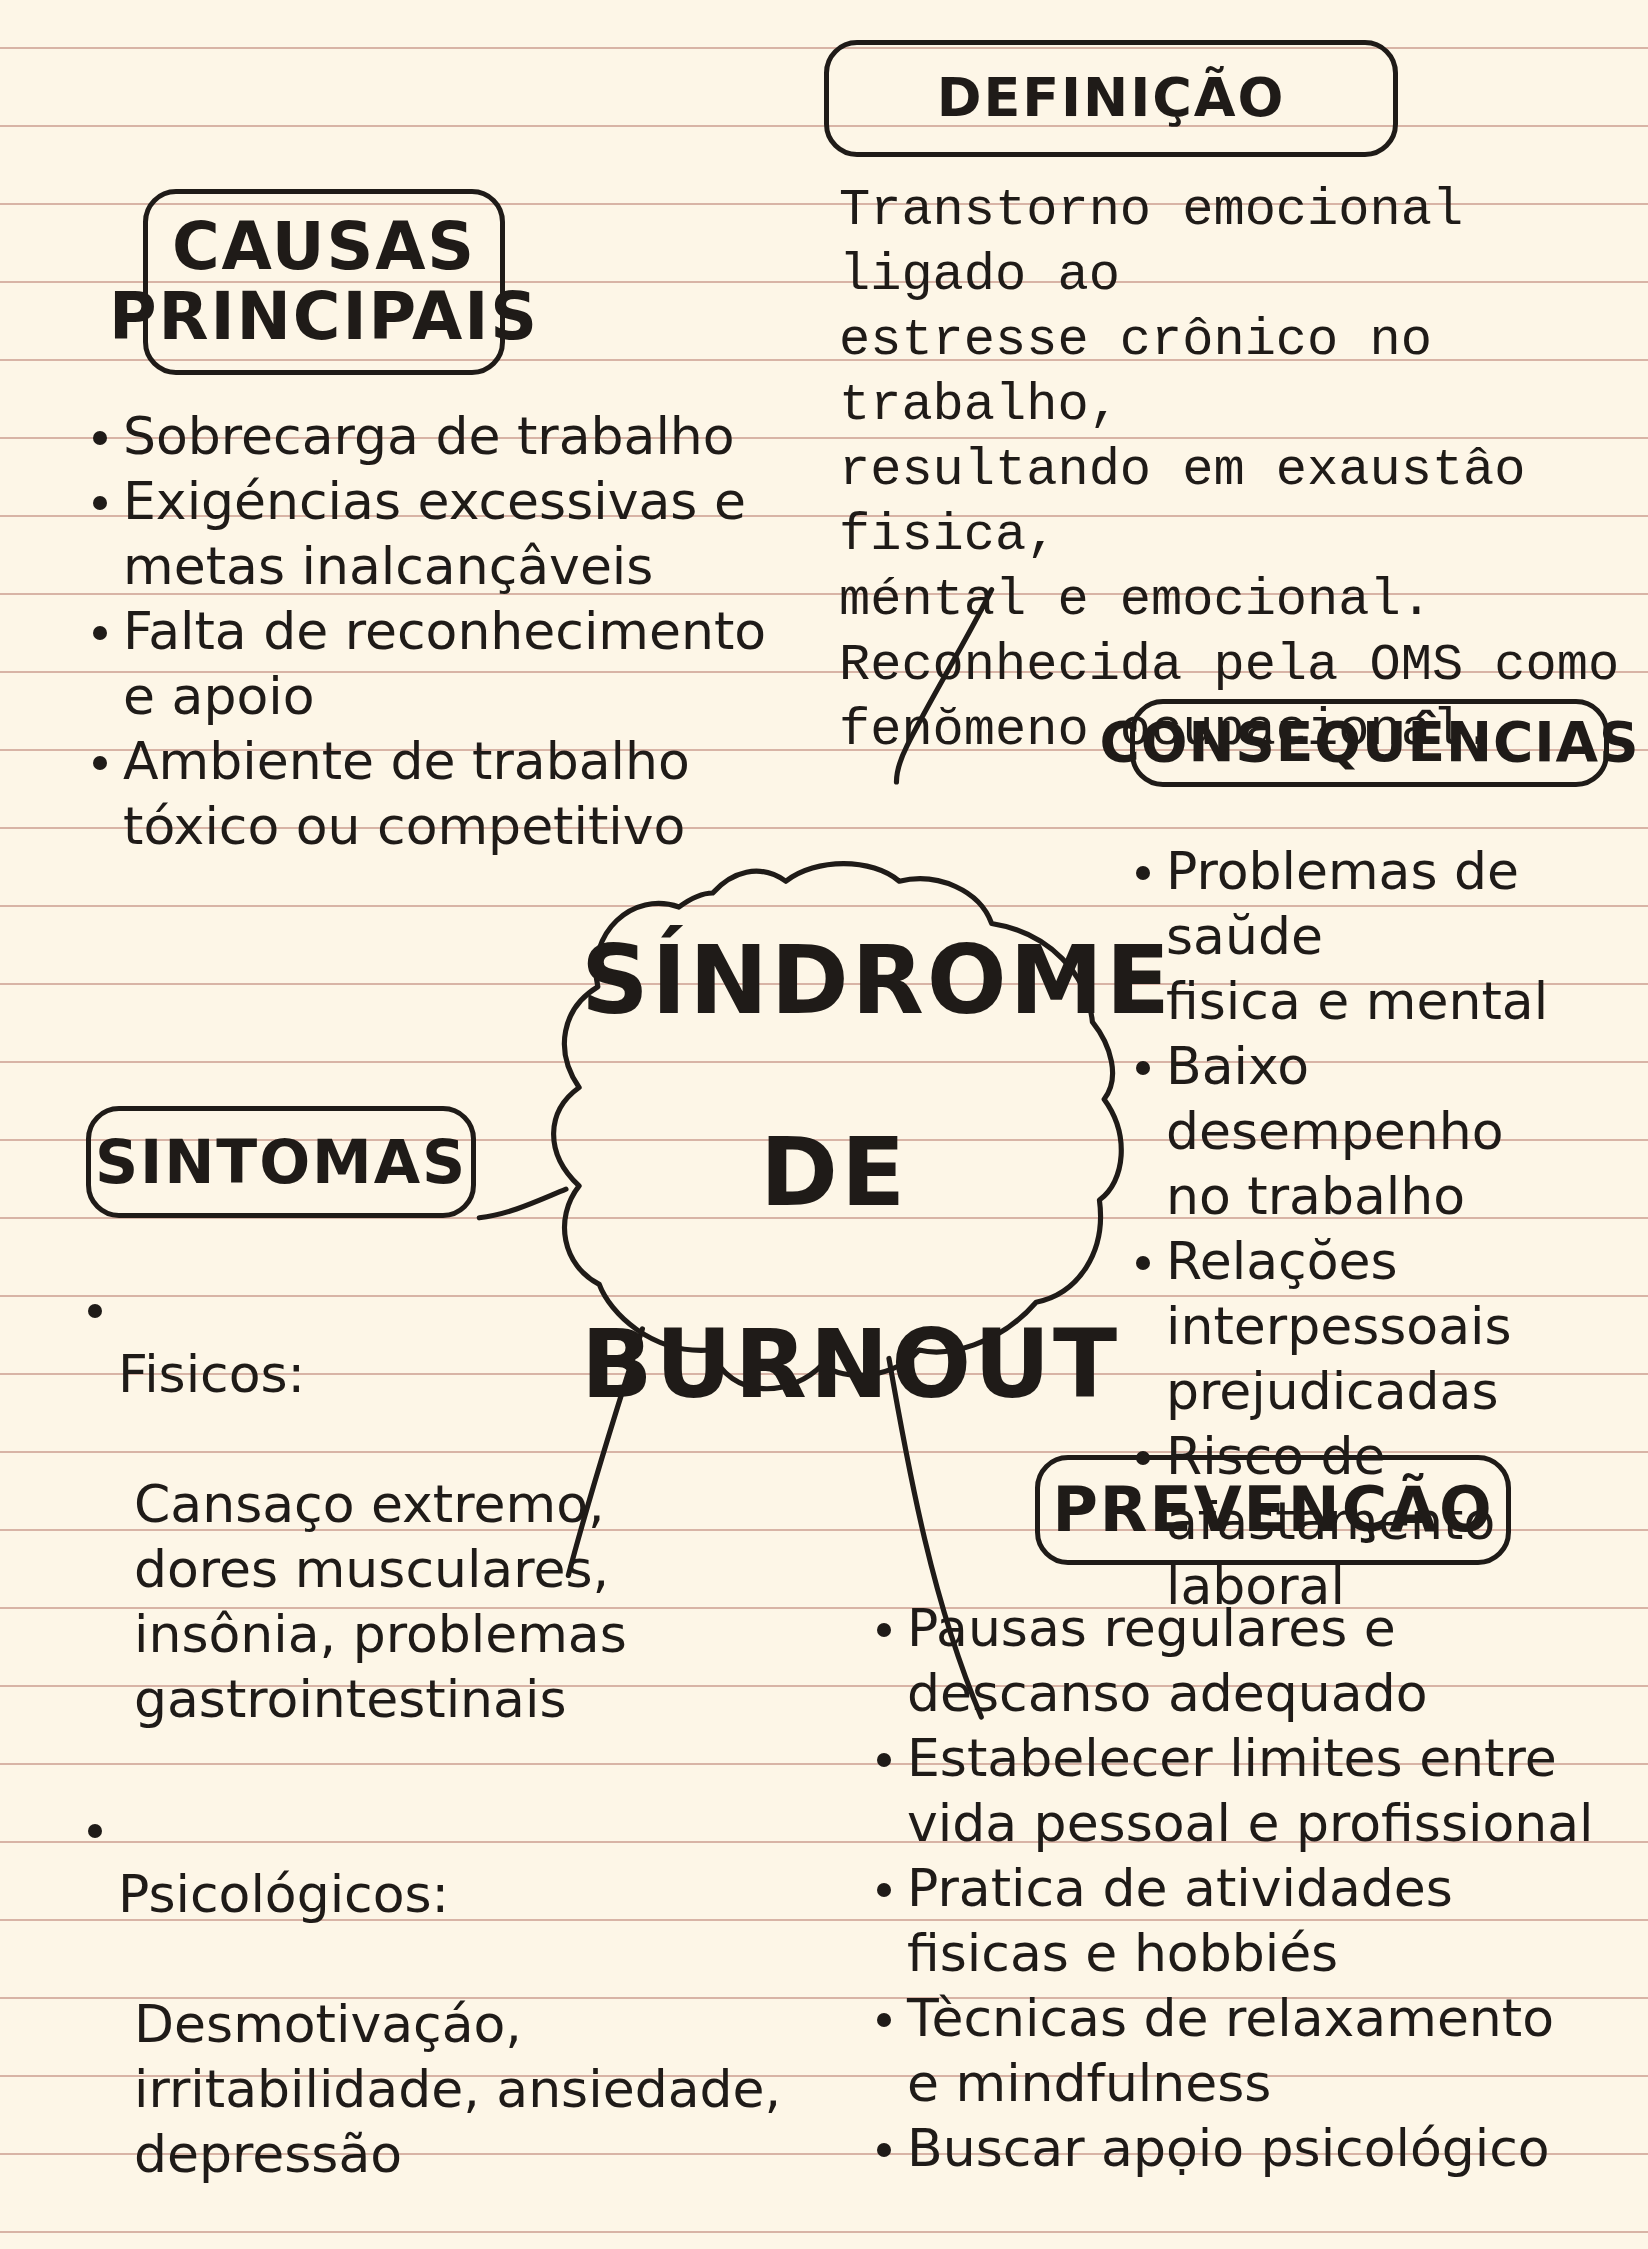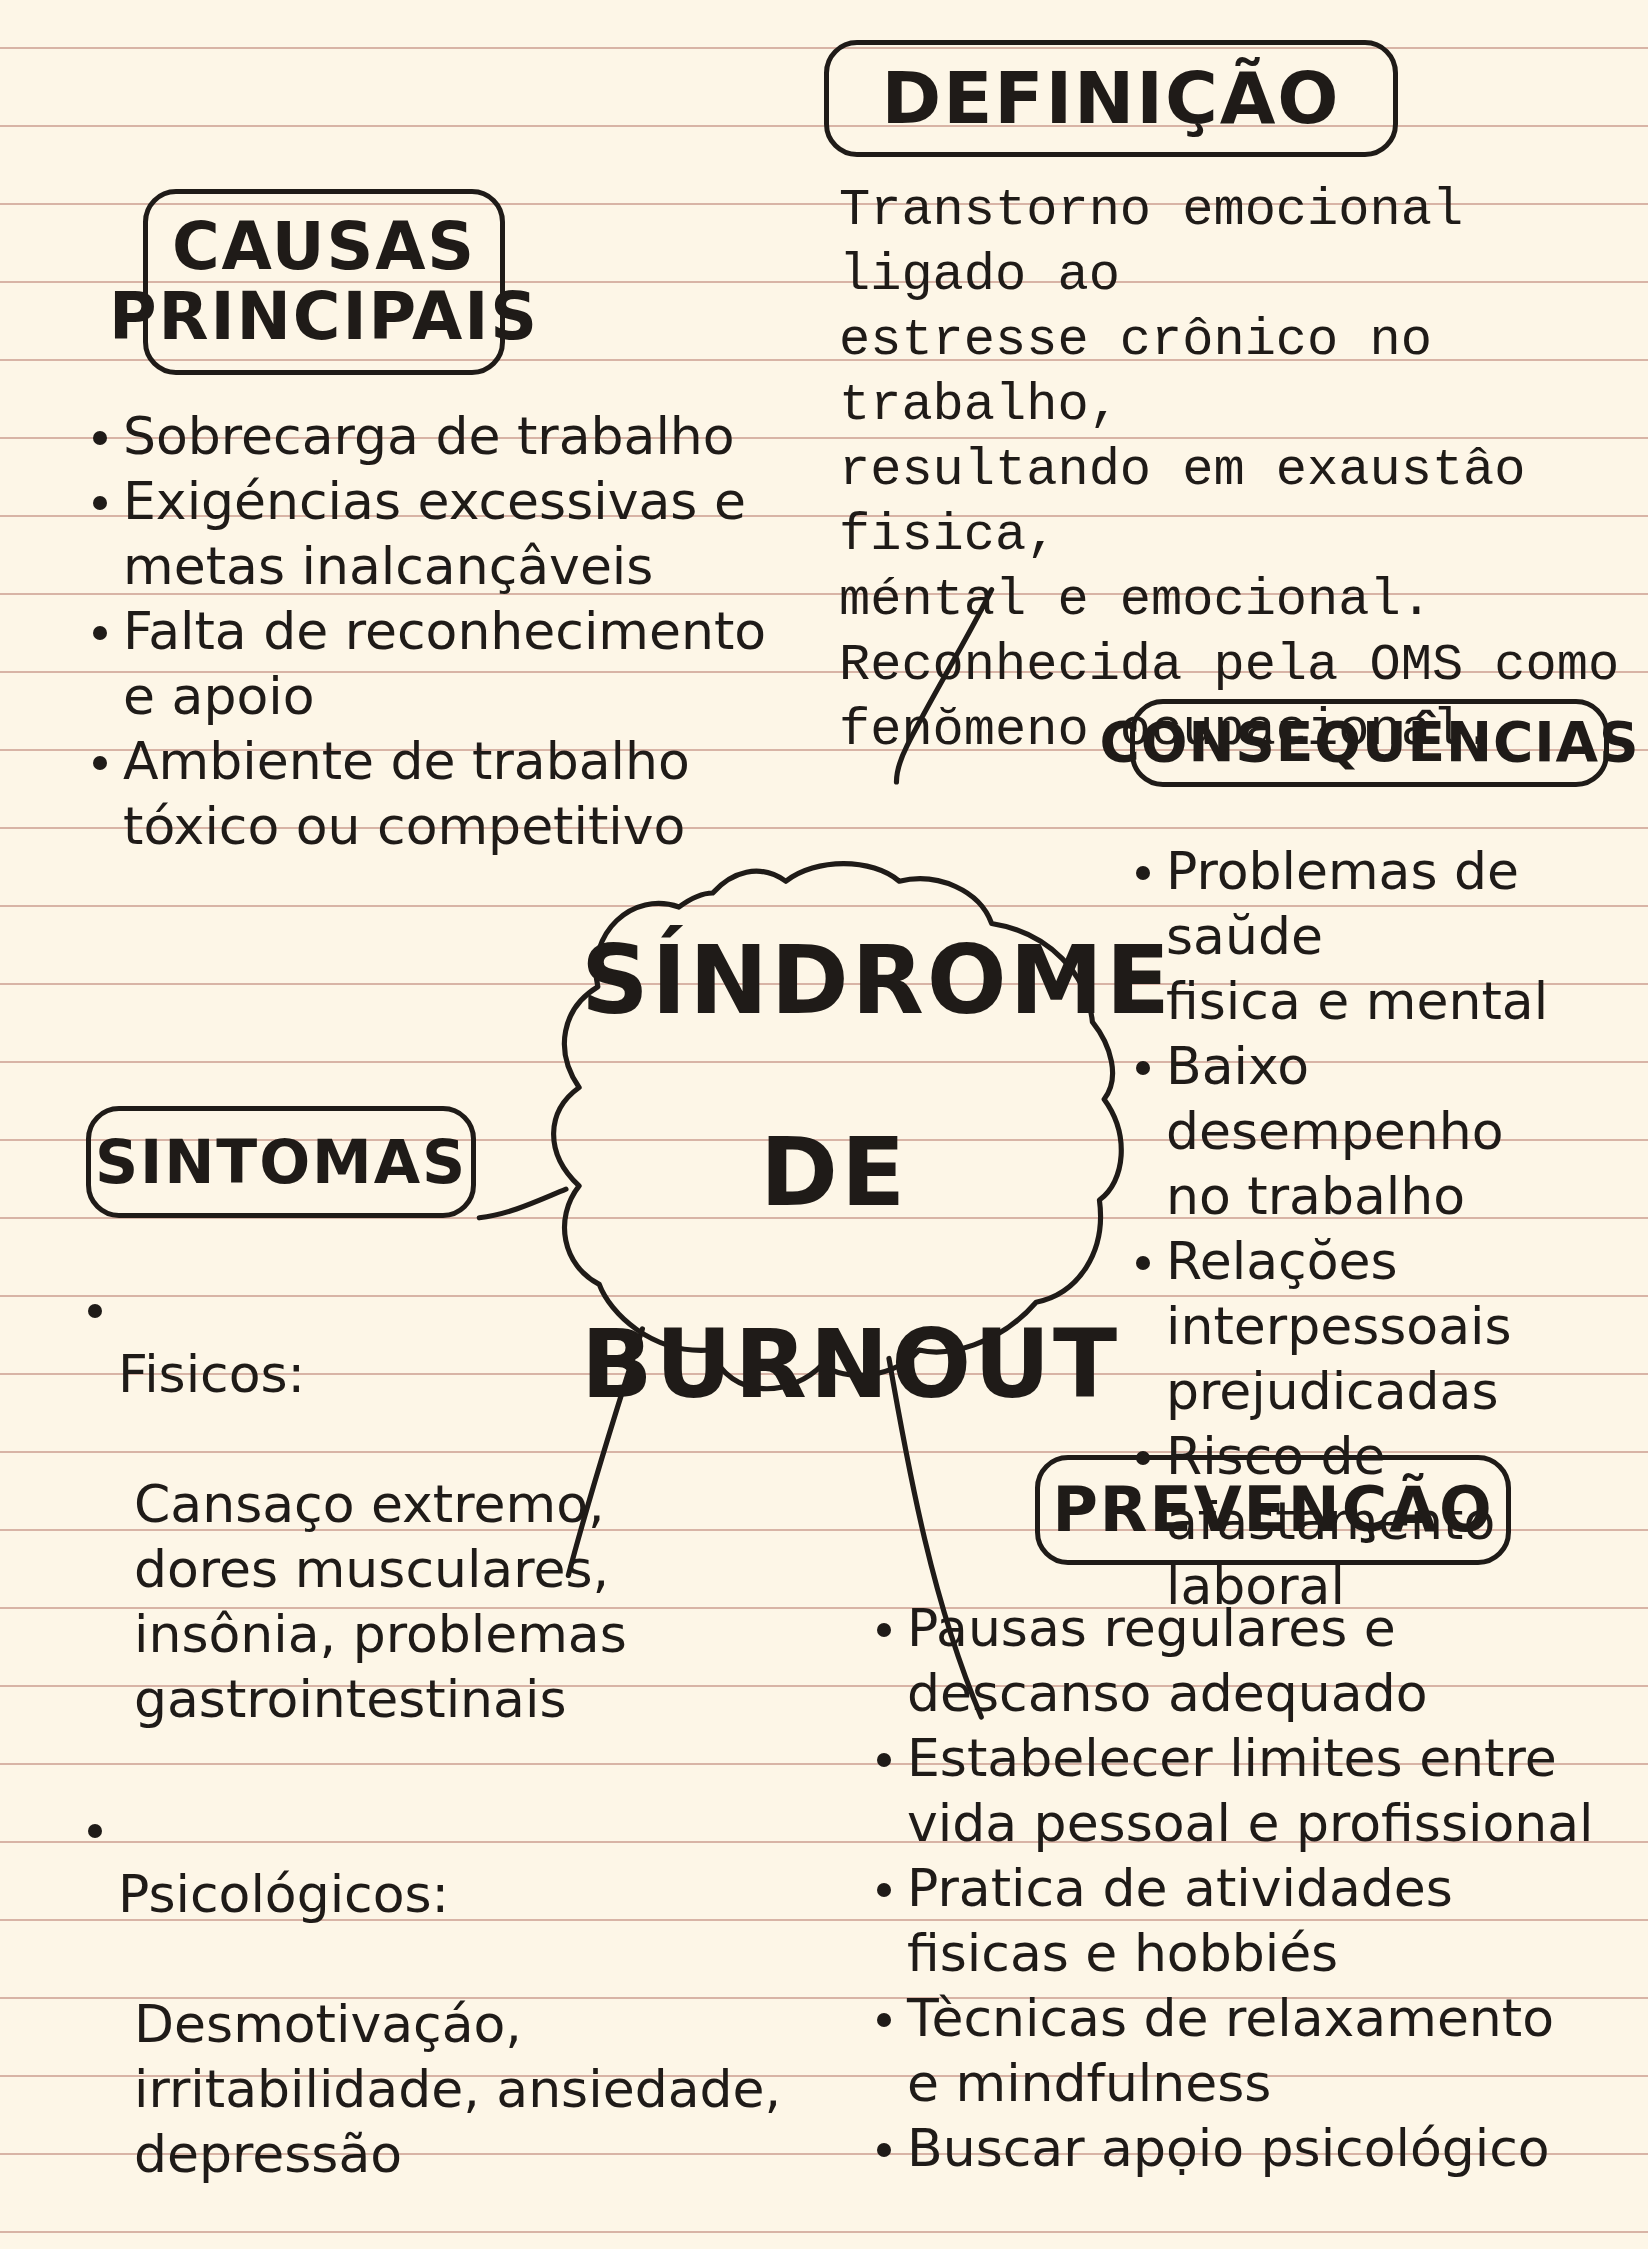--- a/index.html
+++ b/index.html
@@ -57,21 +57,21 @@
          C1250 1990 1350 1900 1448 1935
          C1475 1915 1500 1905 1520 1905 Z"></path>
   </g>
 </svg>
 
 <div class="cloud-title"><span>SÍNDROME</span>
 <span>DE</span>
 <span>BURNOUT</span></div>
 
 <div class="box" style="left:824px;top:40px;width:574px;height:117px;">
-  <span style="font-size:72px;">DEFINIÇÃO</span>
+  <span style="font-size:54px;">DEFINIÇÃO</span>
 </div>
 <div class="text-block" style="left:839px;top:178px;white-space:pre-line;font-family:Liberation Mono, monospace;">Transtorno emocional ligado ao
 estresse crônico no trabalho,
 resultando em exaustâo fisica,
 méntal e emocional.
 Reconhecida pela OMS como
 fenŏmeno ocupacional.</div>
 
 <div class="box" style="left:143px;top:189px;width:362px;height:186px;">
   <span style="font-size:65px;">CAUSAS

